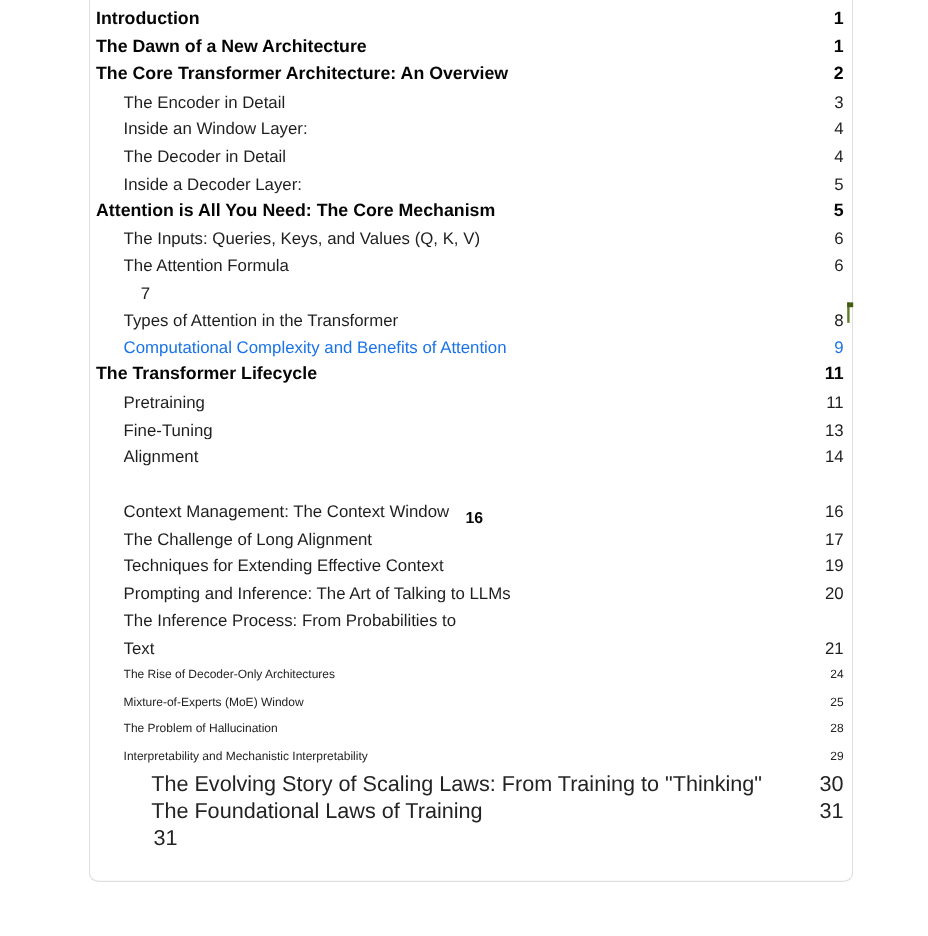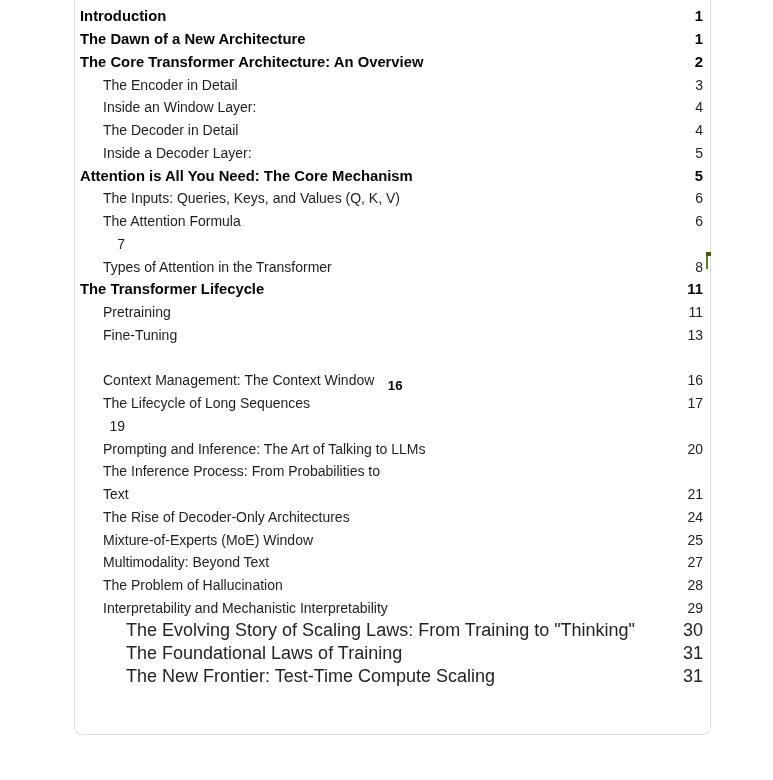--- a/index.html
+++ b/index.html
@@ -30,21 +30,21 @@
     color:#1e1e1e;
     font-size:14px;
     gap:32px;
   }
   .r .t{flex:1;white-space:nowrap;overflow:hidden;}
   .r .p{text-align:right;min-width:22px;position:relative;}
   
   .l1{padding-left:5px;font-weight:bold;font-size:14.8px;color:#050505;}
   .l1s{padding-left:5px;font-weight:bold;font-size:13.2px;color:#050505;flex-direction:column;}
   .l2{padding-left:28px;}
-  .l2s{padding-left:28px;font-size:14px;color:#232323;}
+  .l2s{padding-left:28px;font-size:10px;color:#232323;}
   .l3{padding-left:51px;font-size:18px;color:#232323;}
   .link, .link .t, .link .p{color:#1a73e8;}
   
   .caret{
     position:absolute;
     right:-5px;top:-7px;
     width:2px;height:17px;
     background:#5d7d26;
     display:inline-block;
   }
@@ -101,45 +101,54 @@
       <span class="t">The Attention Formula</span>
       <span class="p">6</span>
     </div>
   <div class="r l2">
       <span class="p">7</span>
     </div>
   <div class="r l2">
       <span class="t">Types of Attention in the Transformer</span>
       <span class="p"><span>8</span><span class="caret"></span></span>
     </div>
+  <div class="r l2 link">
+      <span class="t">Computational Complexity and Benefits of Attention</span>
+      <span class="p">9</span>
+    </div>
   <div class="r l1">
       <span class="t">The Transformer Lifecycle</span>
       <span class="p">11</span>
     </div>
   <div class="r l2">
       <span class="t">Pretraining</span>
       <span class="p">11</span>
     </div>
   <div class="r l2">
       <span class="t">Fine-Tuning</span>
       <span class="p">13</span>
     </div>
+  <div class="r l2">
+      <span class="t">Alignment</span>
+      <span class="p">14</span>
+    </div>
   <div class="r l1s">
       <span class="t">Modern Transformers</span>
       <span class="p">16</span>
     </div>
   <div class="r l2">
       <span class="t">Context Management: The Context Window</span>
       <span class="p">16</span>
     </div>
   <div class="r l2">
-      <span class="t">The Lifecycle of Long Sequences</span>
+      <span class="t">The Challenge of Long Alignment</span>
       <span class="p">17</span>
     </div>
   <div class="r l2">
+      <span class="t">Techniques for Extending Effective Context</span>
       <span class="p">19</span>
     </div>
   <div class="r l2">
       <span class="t">Prompting and Inference: The Art of Talking to LLMs</span>
       <span class="p">20</span>
     </div>
   <div class="r l2">
       <span class="t">The Inference Process: From Probabilities to</span>
       <span class="p"></span>
     </div>
@@ -149,37 +158,32 @@
     </div>
   <div class="r l2s">
       <span class="t">The Rise of Decoder-Only Architectures</span>
       <span class="p">24</span>
     </div>
   <div class="r l2s">
       <span class="t">Mixture-of-Experts (MoE) Window</span>
       <span class="p">25</span>
     </div>
   <div class="r l2s">
-      <span class="t">Multimodality: Beyond Text</span>
-      <span class="p">27</span>
-    </div>
-  <div class="r l2s">
       <span class="t">The Problem of Hallucination</span>
       <span class="p">28</span>
     </div>
   <div class="r l2s">
       <span class="t">Interpretability and Mechanistic Interpretability</span>
       <span class="p">29</span>
     </div>
   <div class="r l3">
       <span class="t">The Evolving Story of Scaling Laws: From Training to "Thinking"</span>
       <span class="p">30</span>
     </div>
   <div class="r l3">
       <span class="t">The Foundational Laws of Training</span>
       <span class="p">31</span>
     </div>
   <div class="r l3">
-      <span class="t">The New Frontier: Test-Time Compute Scaling</span>
       <span class="p">31</span>
     </div>
 
 </div>
 
 </body></html>

